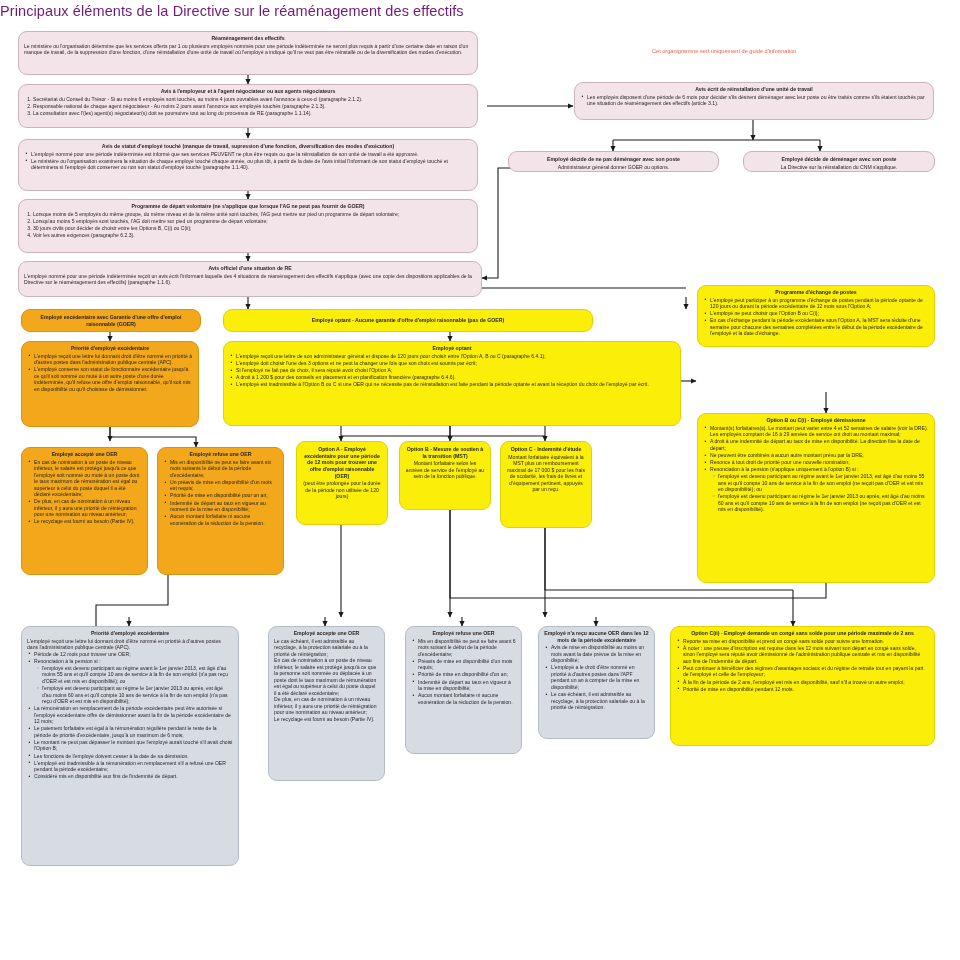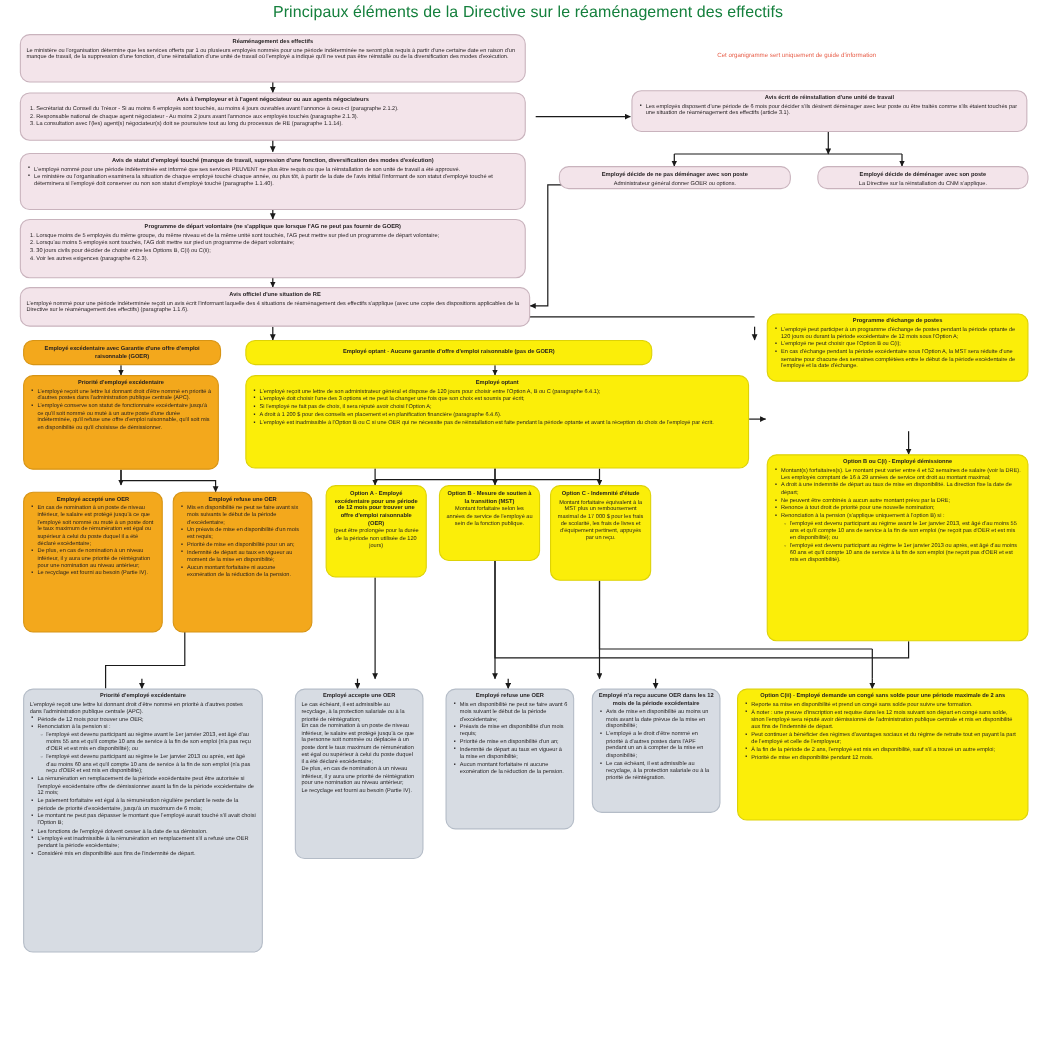--- a/index.html
+++ b/index.html
@@ -26,23 +26,23 @@
     top: 0;
     width: 960px;
     height: 960px;
     pointer-events: none;
   }
   .title {
     position: absolute;
     left: 0;
     top: 3px;
     width: 960px;
-    text-align: center;
+    text-align: left;
     font-size: 14.5px;
-    color: #15803d;
+    color: #701a75;
     letter-spacing: .1px;
   }
   .note {
     position: absolute;
     font-size: 5.6px;
     color: #e8614c;
     white-space: nowrap;
   }
   .box {
     position: absolute;

